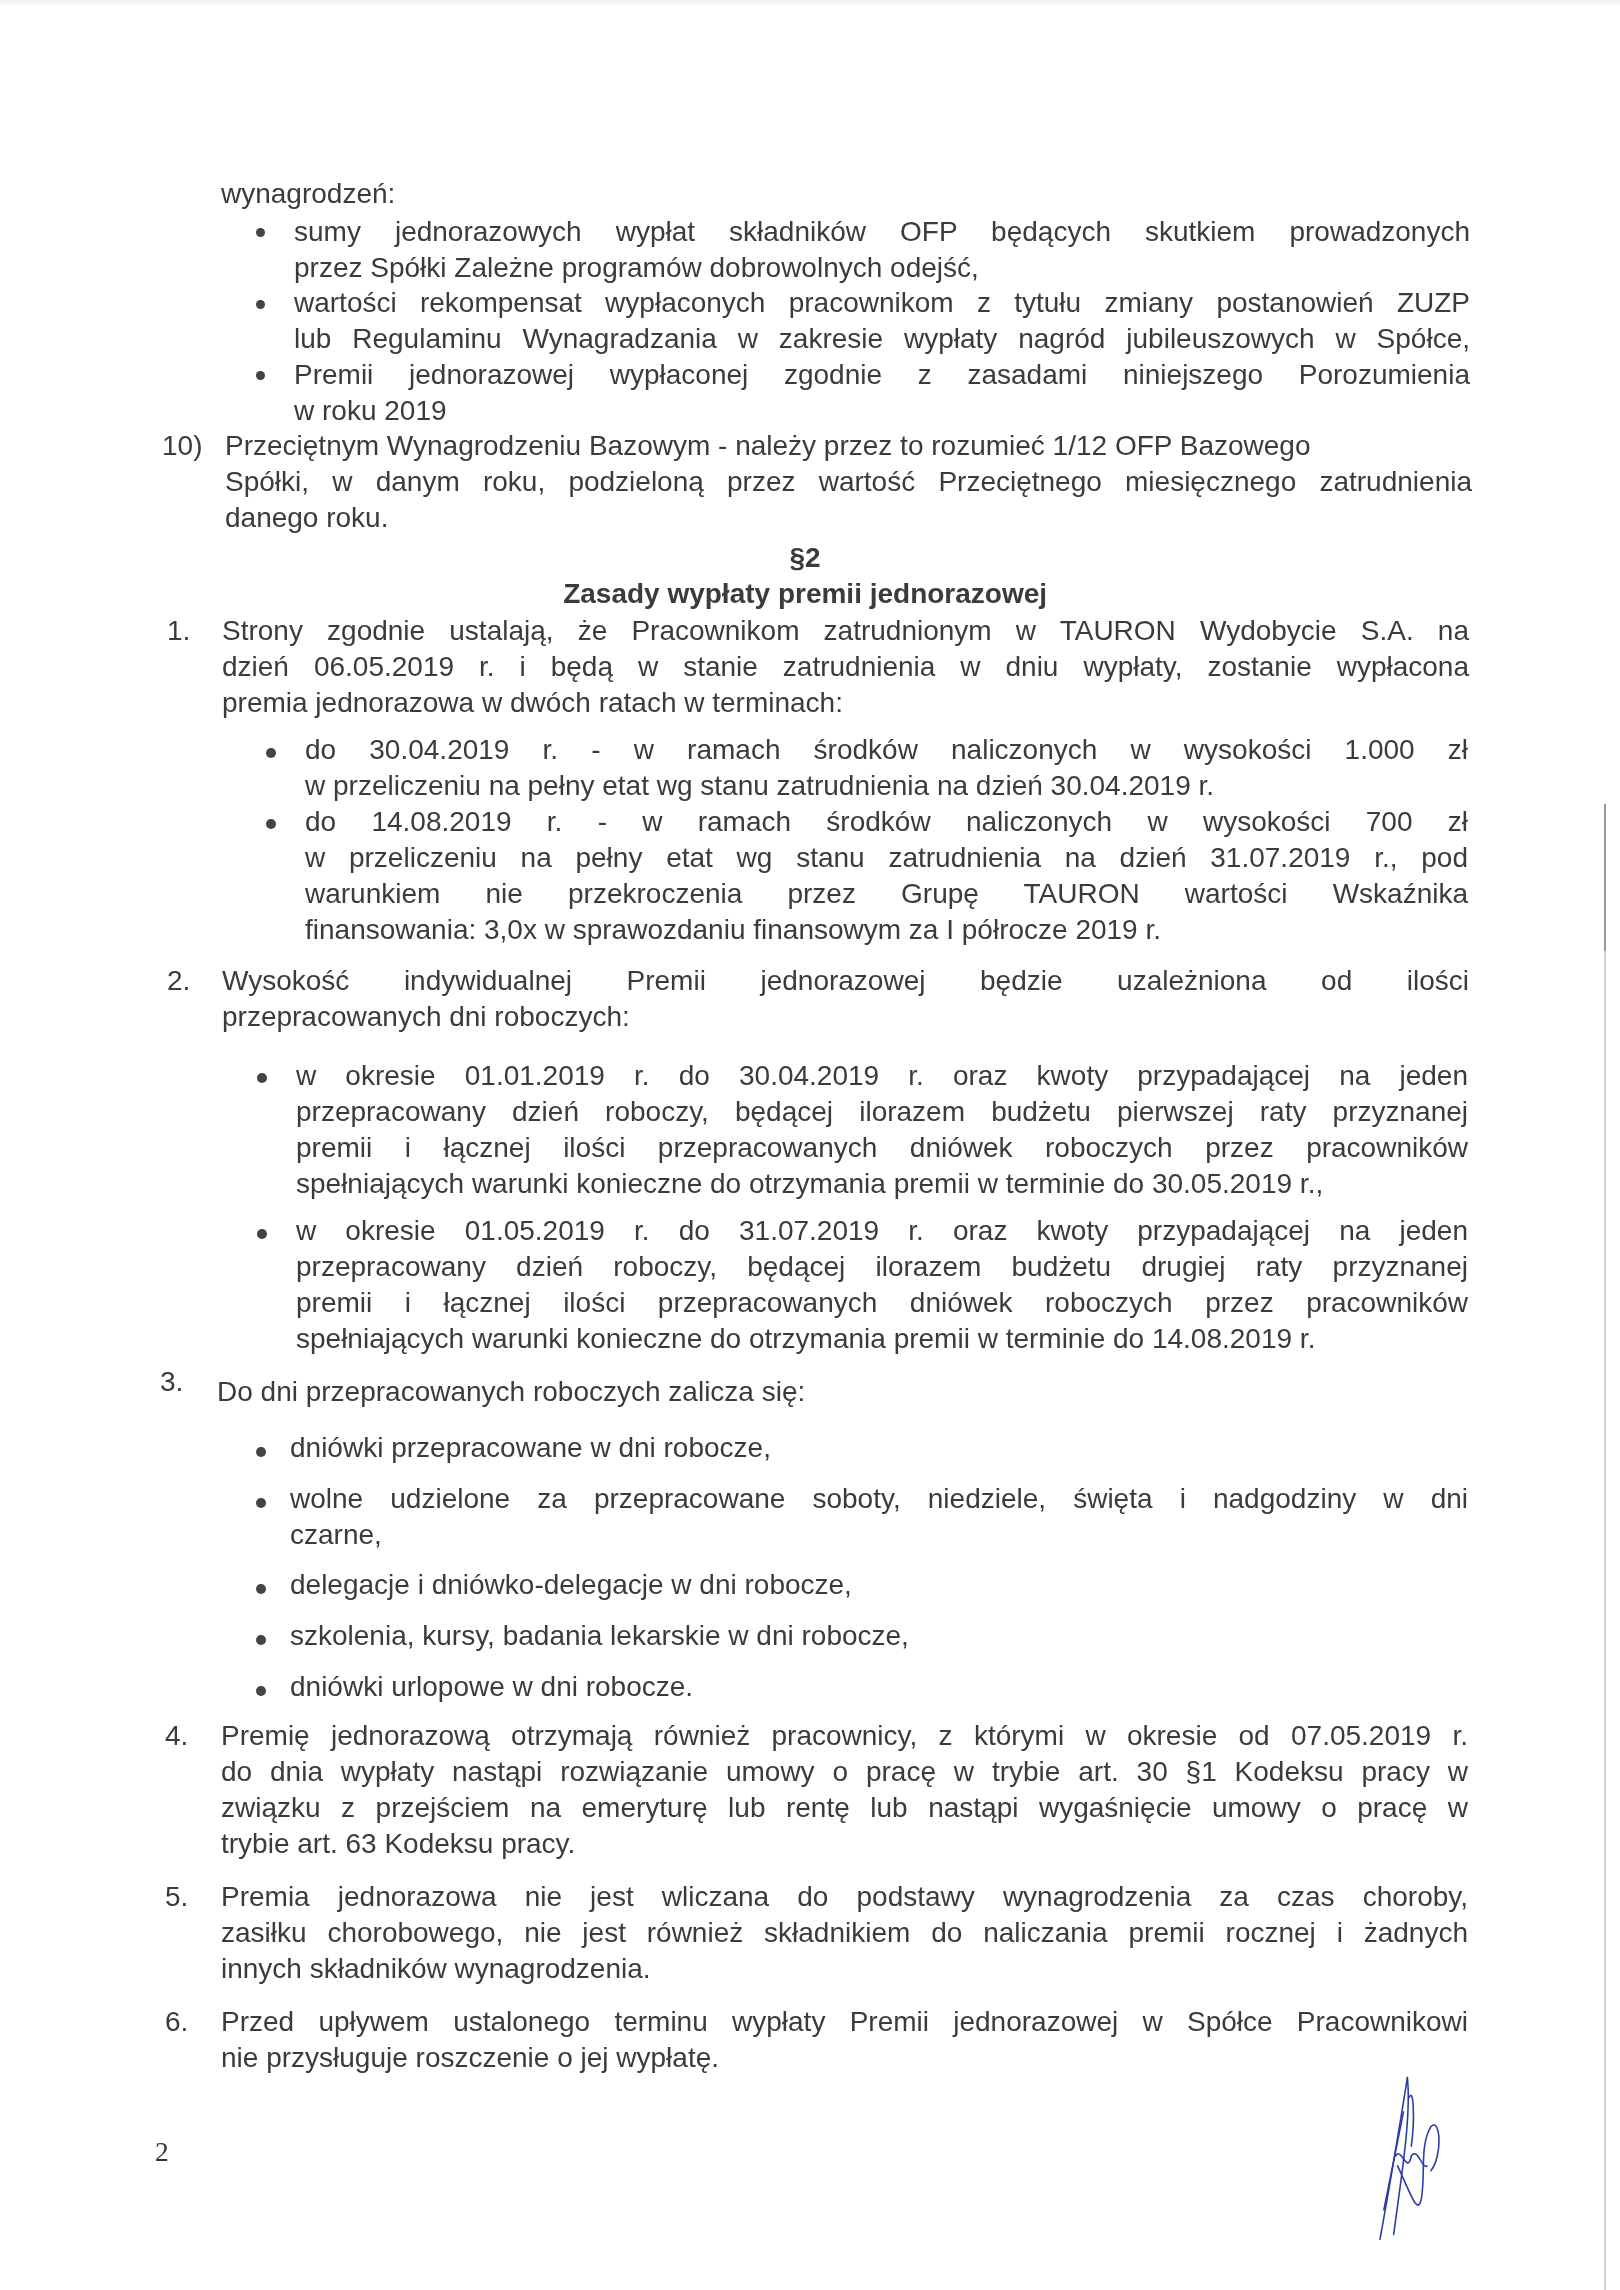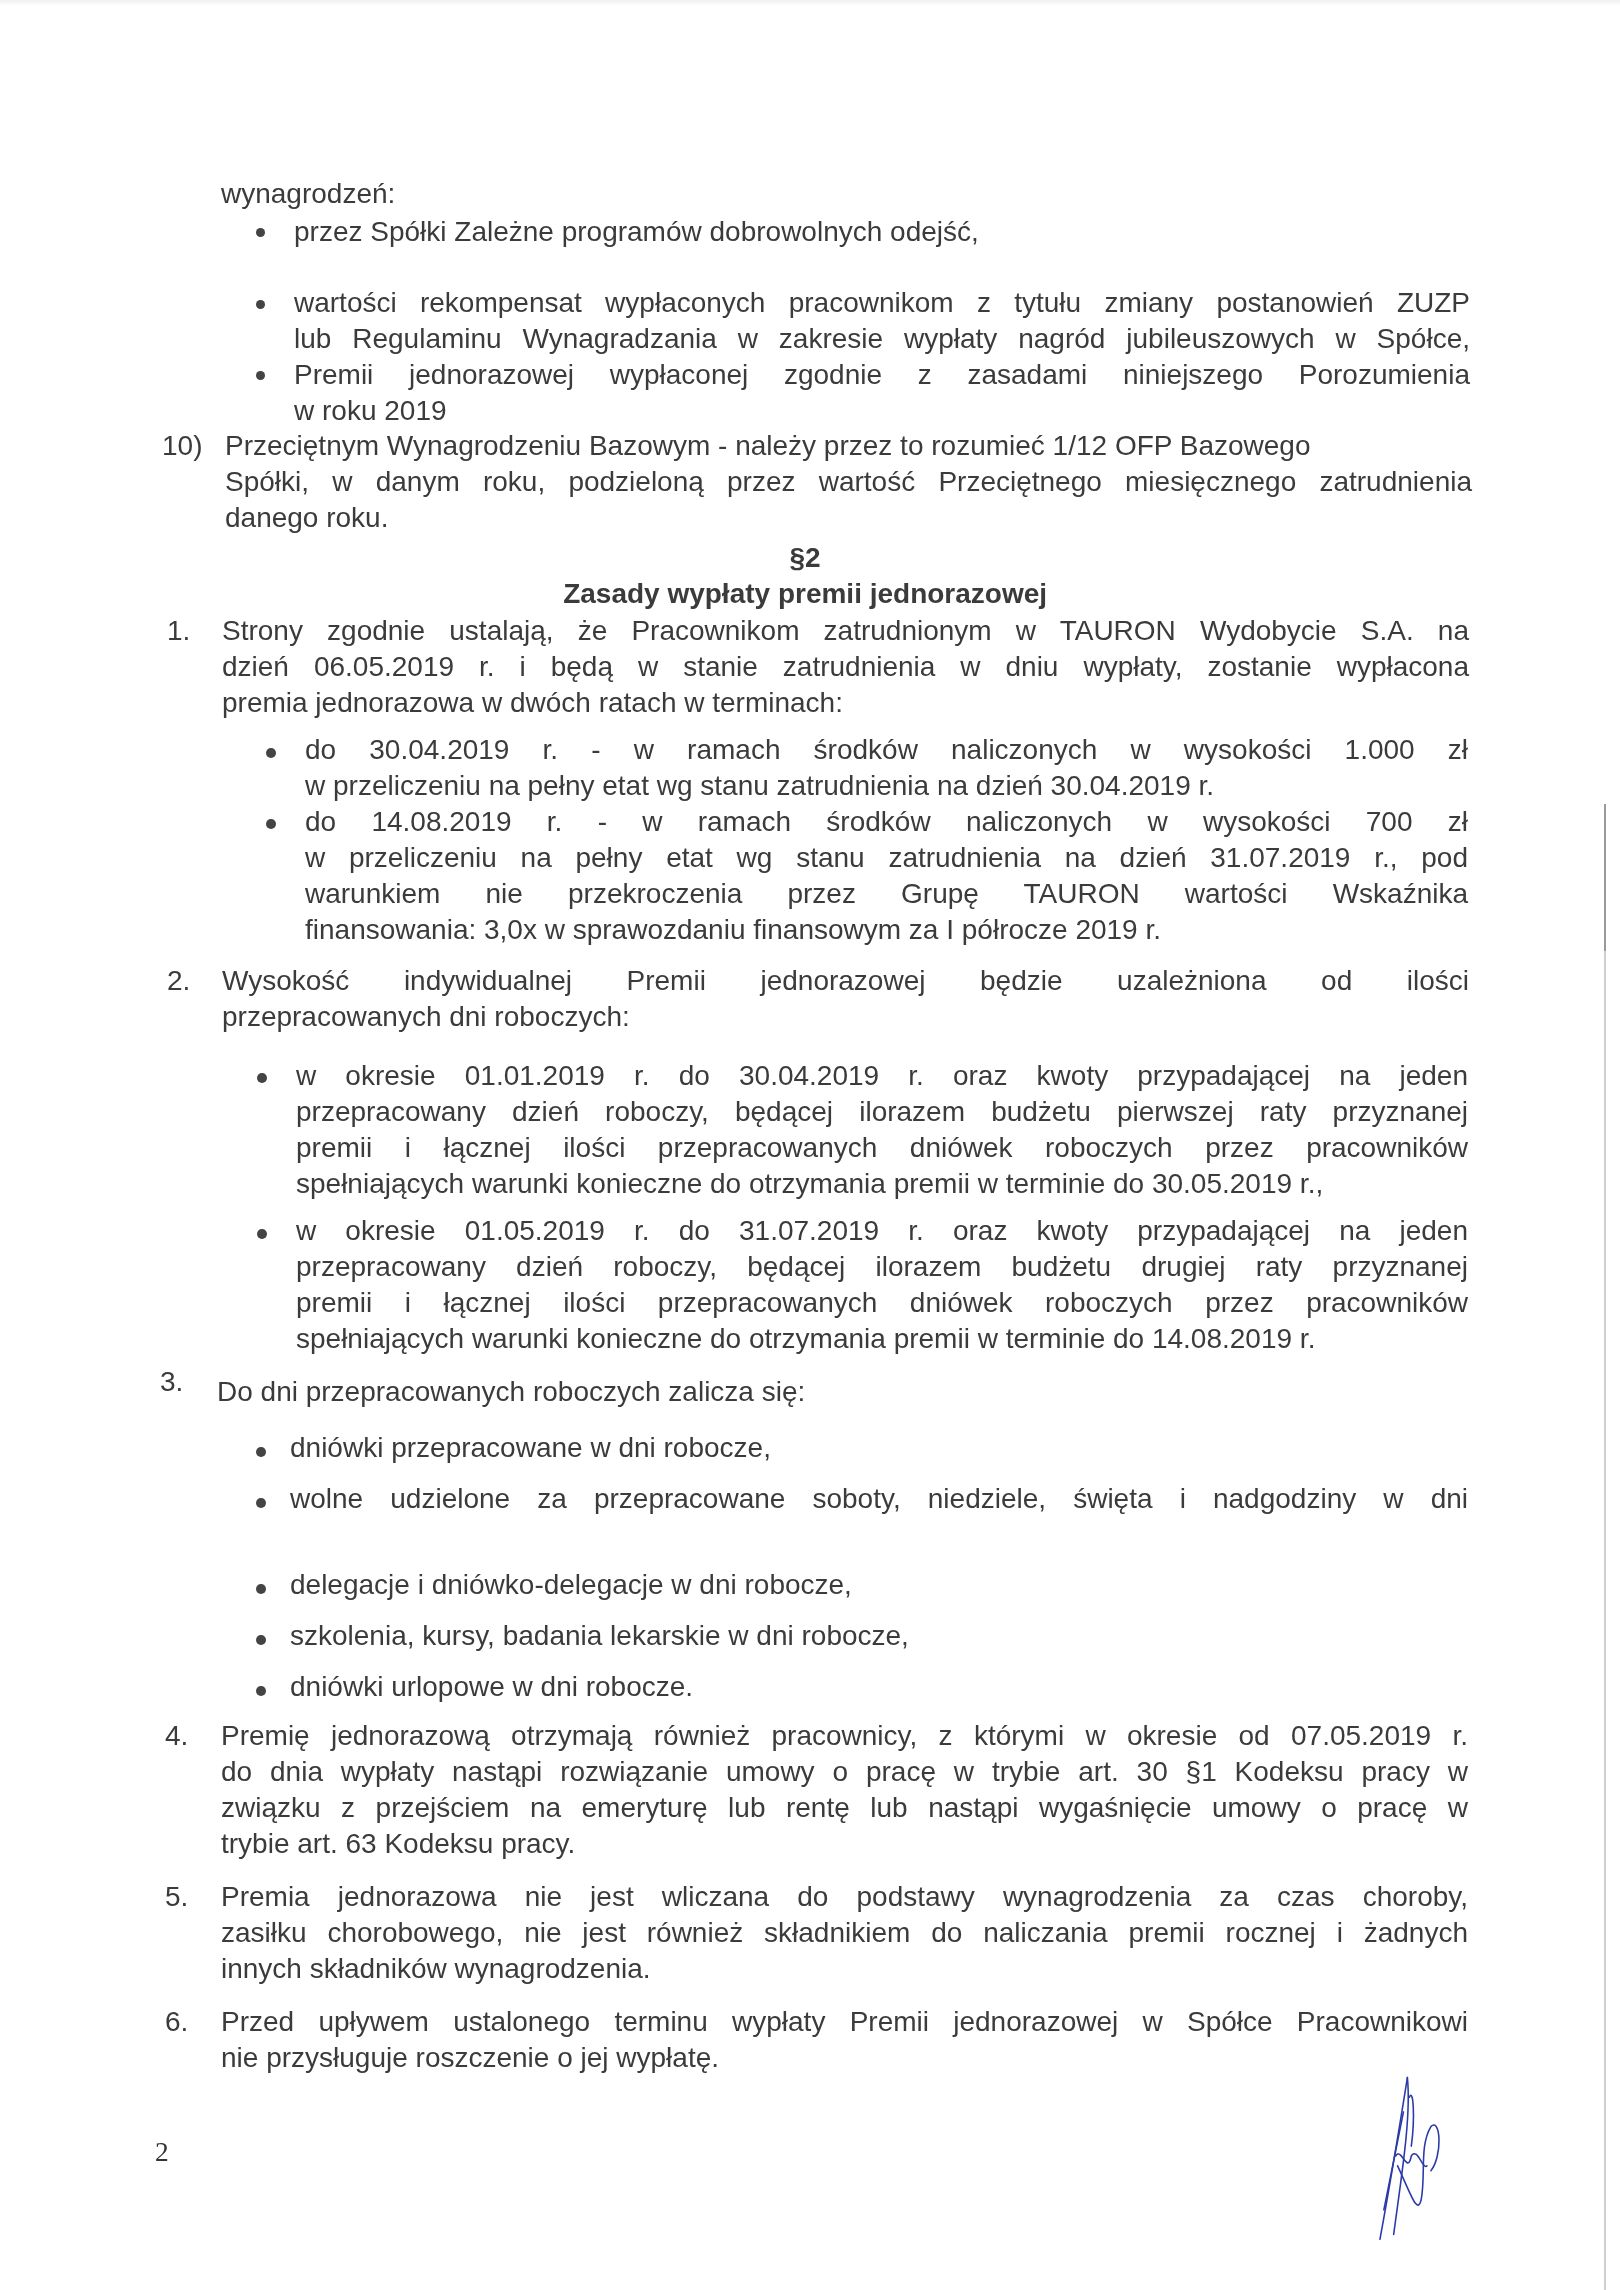--- a/index.html
+++ b/index.html
@@ -25,20 +25,21 @@
 
 <div class="page">
   <div class="top-shade"></div>
   <div class="scan-edge"></div>
   <div class="scan-edge dark"></div>
 
   <div class="line txt" style="left:221px; top:176px;">wynagrodzeń:</div>
 
   <div class="bullet" style="left:256px; top:228px; width:8.8px; height:8.8px;"></div>
   <div class="para txt" style="left:294px; top:214px; width:1176px;">
+    <span class="just">sumy jednorazowych wypłat składników OFP będących skutkiem prowadzonych</span>
     <span class="line" style="position:static; display:block;">przez Spółki Zależne programów dobrowolnych odejść,</span>
   </div>
 
   <div class="bullet" style="left:256px; top:300px; width:8.8px; height:8.8px;"></div>
   <div class="para txt" style="left:294px; top:285px; width:1176px;">
     <span class="just">wartości rekompensat wypłaconych pracownikom z tytułu zmiany postanowień ZUZP</span>
     <span class="just">lub Regulaminu Wynagradzania w zakresie wypłaty nagród jubileuszowych w Spółce,</span>
   </div>
 
   <div class="bullet" style="left:256px; top:371px; width:8.8px; height:8.8px;"></div>
@@ -100,20 +101,21 @@
   <div class="para txt" style="left:217px; top:1364px; width:1252px;">
     <span style="display:block;margin-top:10px;">Do dni przepracowanych roboczych zalicza się:</span>
   </div>
   <div class="bullet" style="left:256px; top:1447px;"></div>
   <div class="para txt" style="left:290px; top:1430px; width:1178px;">
     <span style="display:block;">dniówki przepracowane w dni robocze,</span>
   </div>
   <div class="bullet" style="left:256px; top:1498px;"></div>
   <div class="para txt" style="left:290px; top:1481px; width:1178px;">
     <span class="just">wolne udzielone za przepracowane soboty, niedziele, święta i nadgodziny w dni</span>
+    <span style="display:block;">czarne,</span>
   </div>
   <div class="bullet" style="left:256px; top:1584px;"></div>
   <div class="para txt" style="left:290px; top:1567px; width:1178px;">
     <span style="display:block;">delegacje i dniówko-delegacje w dni robocze,</span>
   </div>
   <div class="bullet" style="left:256px; top:1635px;"></div>
   <div class="para txt" style="left:290px; top:1618px; width:1178px;">
     <span style="display:block;">szkolenia, kursy, badania lekarskie w dni robocze,</span>
   </div>
   <div class="bullet" style="left:256px; top:1686px;"></div>

